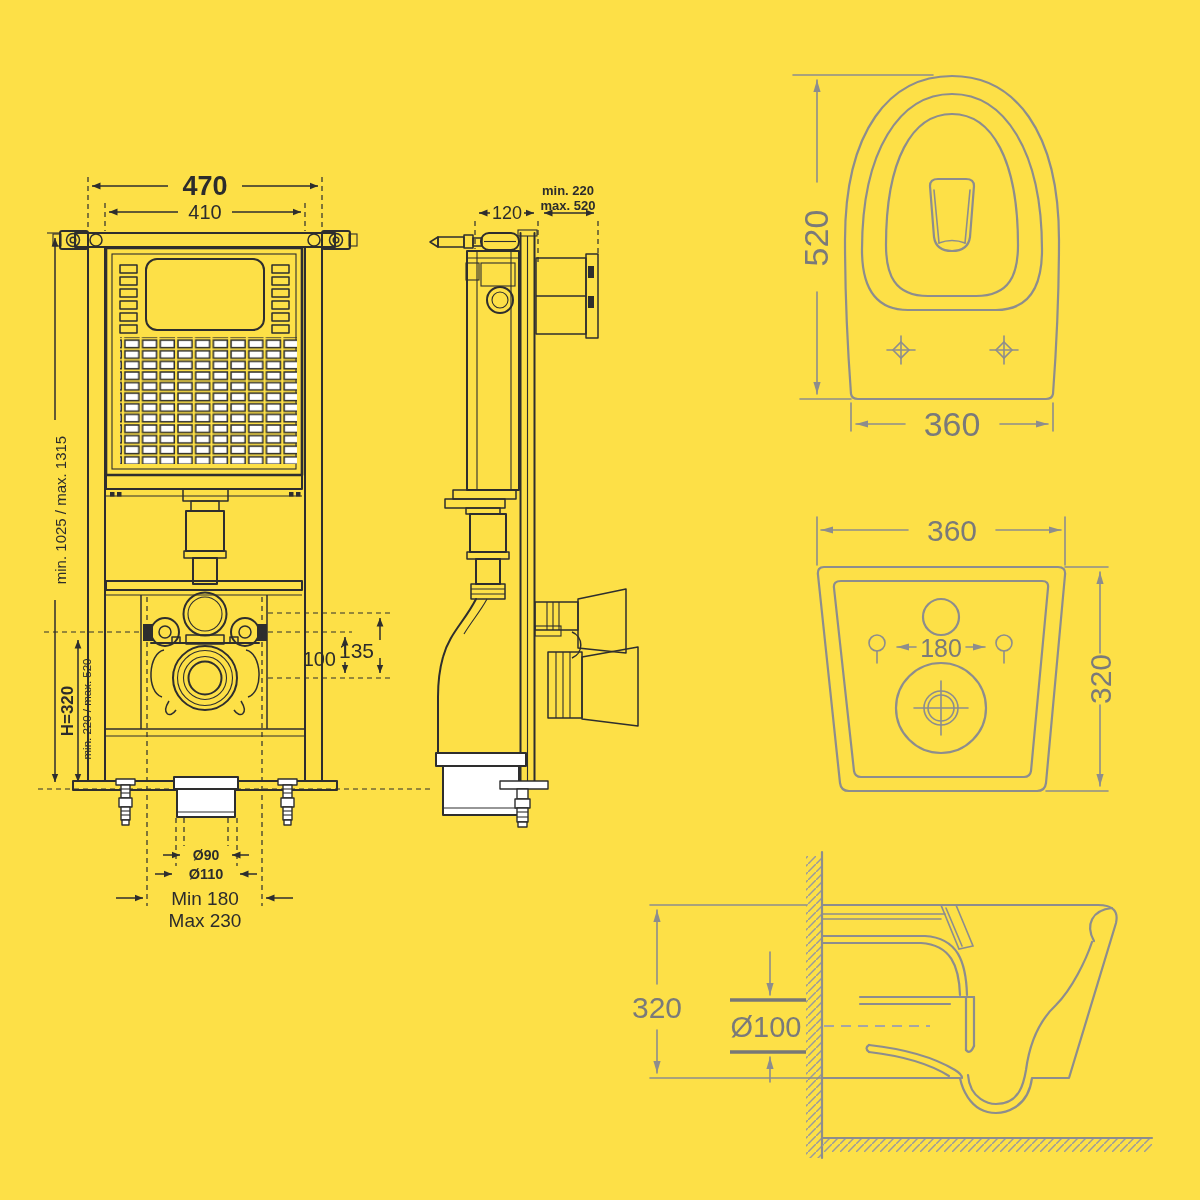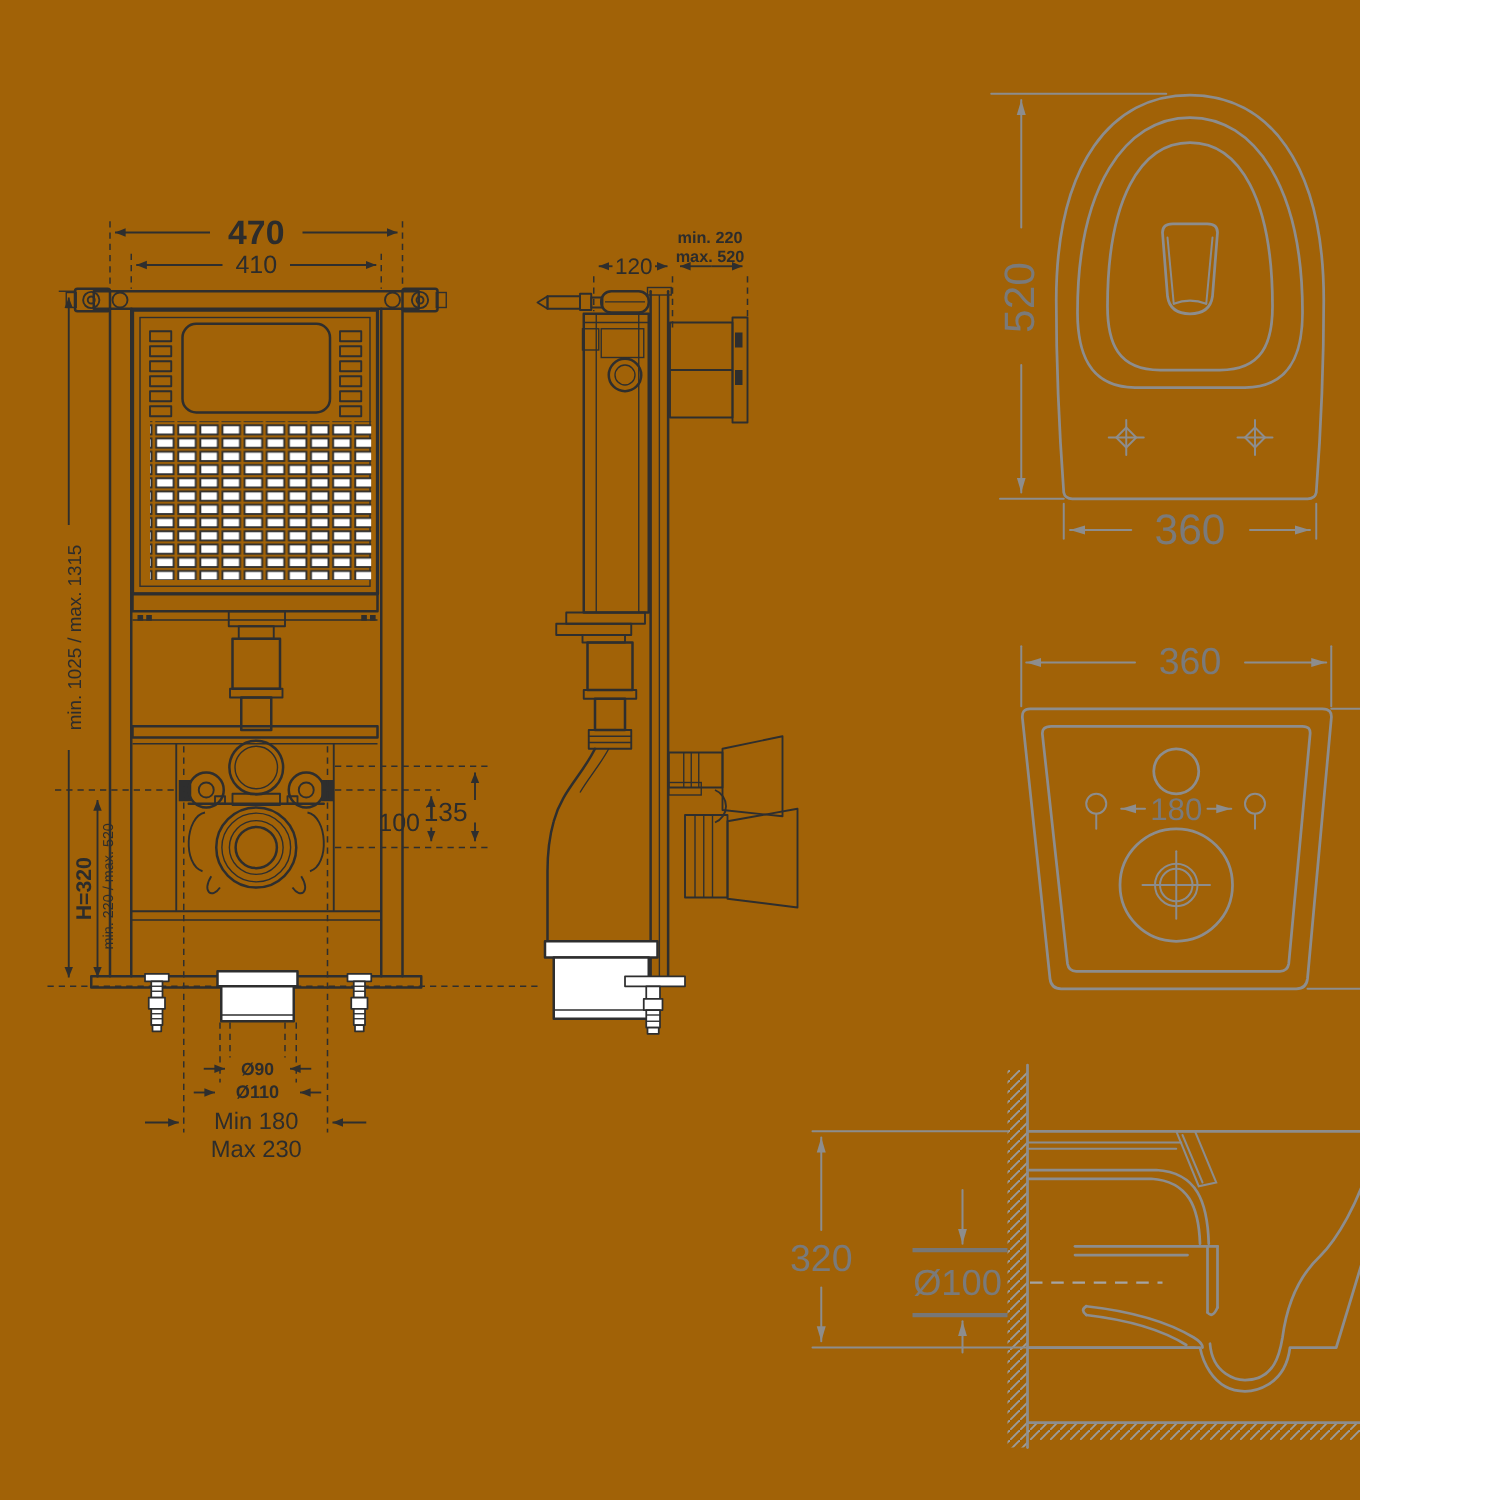--- a/index.html
+++ b/index.html
@@ -1,16 +1,16 @@
 <!DOCTYPE html>
 <html><head>
 <meta charset="utf-8">
 <style>
   html,body{margin:0;padding:0;background:#fff;}
-  .canvas{position:relative;width:1088px;height:1200px;background:#a16207;overflow:hidden;}
+  .canvas{position:relative;width:1200px;height:1200px;background:#fde047;overflow:hidden;}
   svg{display:block;}
   
   .d2{stroke:#2e2e2e;stroke-width:2;fill:none;stroke-linecap:round;stroke-linejoin:round}
   .d25{stroke:#2e2e2e;stroke-width:2.6;fill:none;stroke-linejoin:round}
   .d15{stroke:#2e2e2e;stroke-width:1.5;fill:none;stroke-linejoin:round}
   .d1{stroke:#2e2e2e;stroke-width:1.1;fill:none}
   .dd{stroke:#2e2e2e;stroke-width:1.2;fill:none;stroke-dasharray:5 4}
   .df{fill:#2e2e2e;stroke:none}
   .dw{fill:#ffffff;stroke:#2e2e2e;stroke-width:1.4;stroke-linejoin:round}
   .dw2{fill:#ffffff;stroke:#2e2e2e;stroke-width:2;stroke-linejoin:round}

